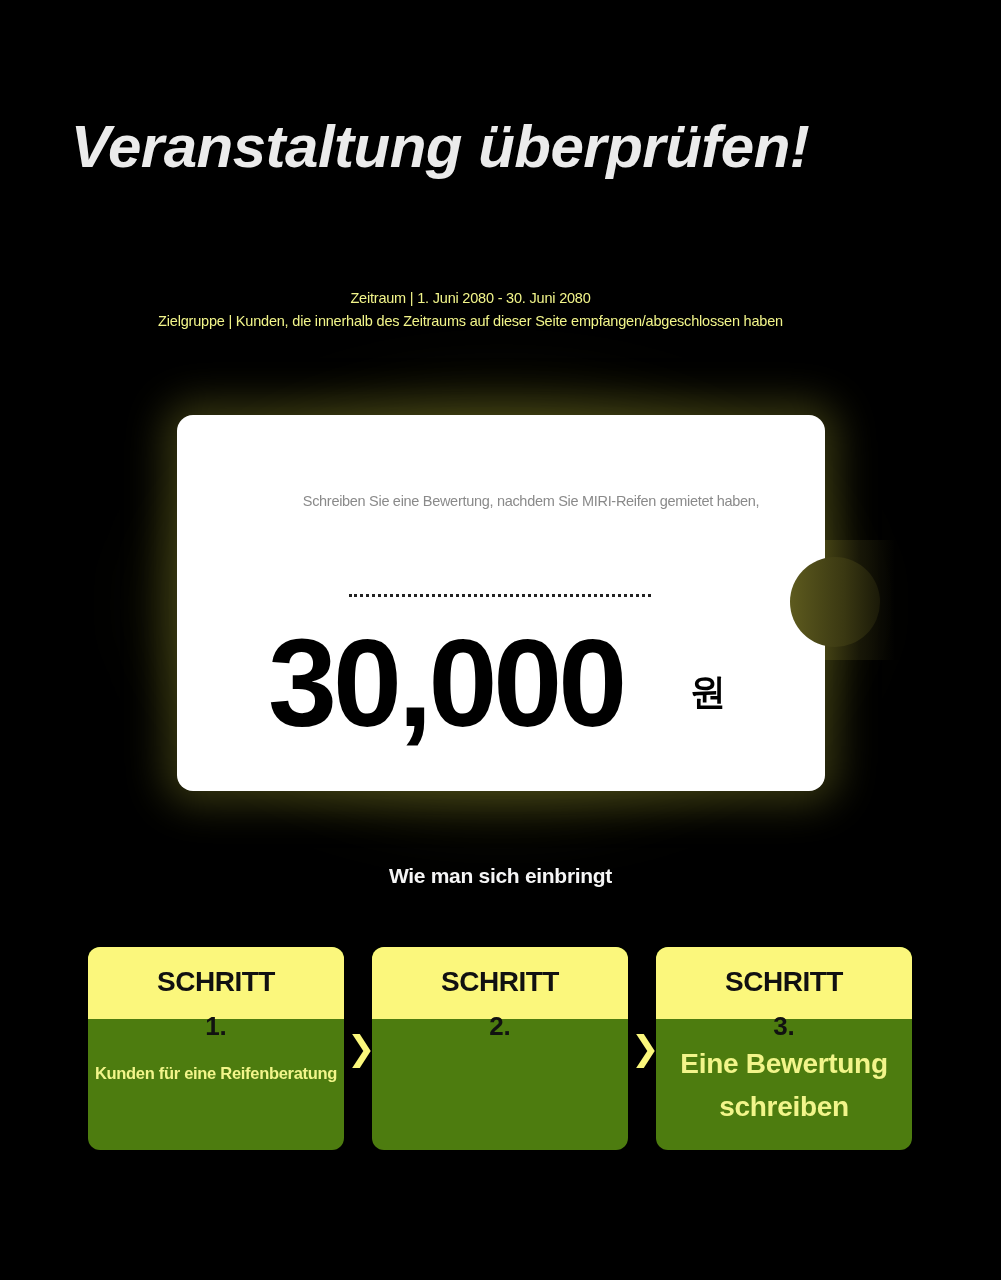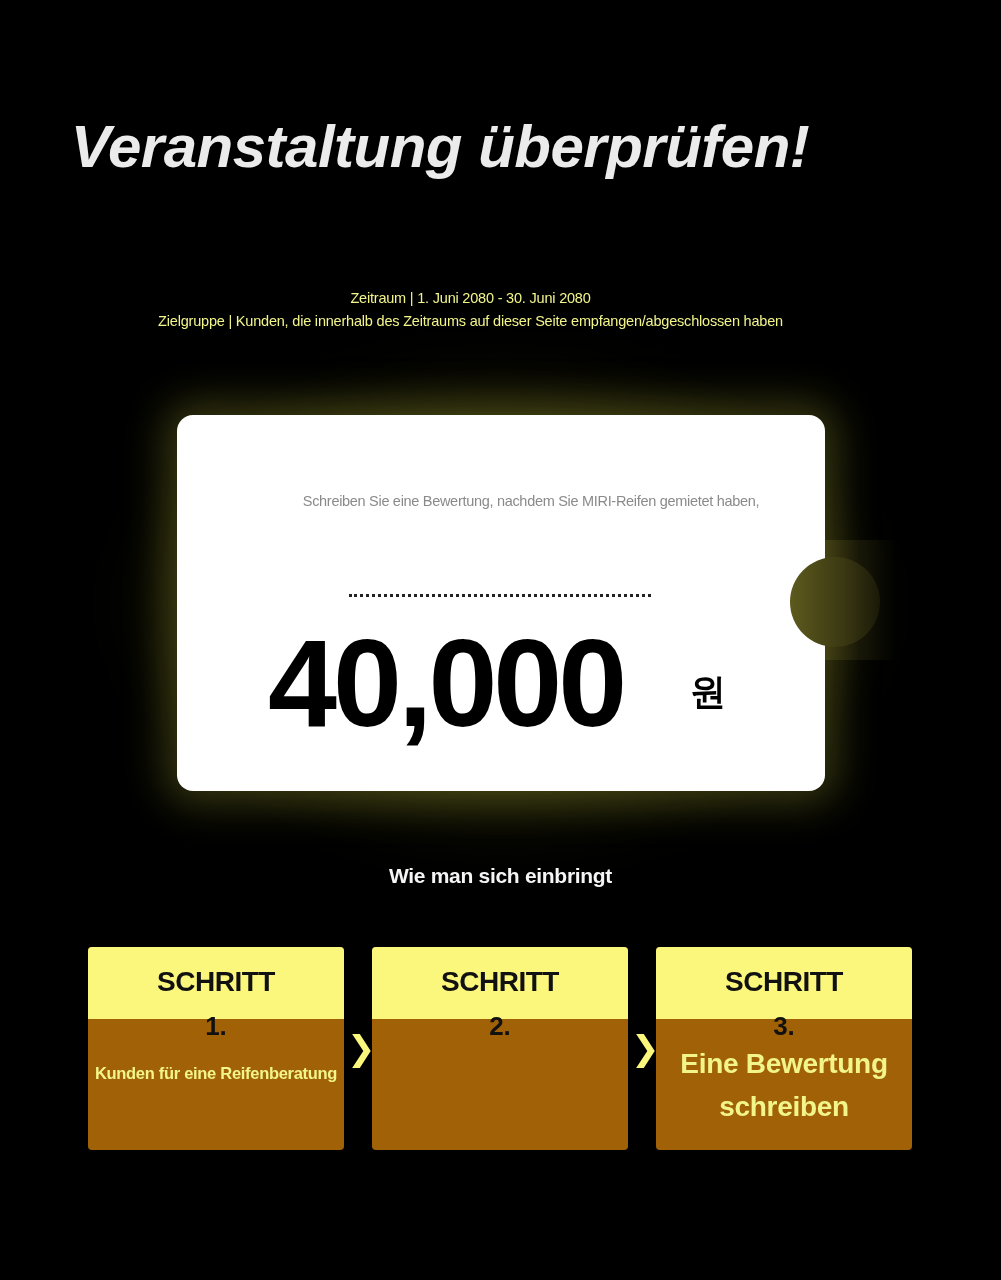--- a/index.html
+++ b/index.html
@@ -61,21 +61,21 @@
       font-size: 36px; font-weight: 900; color: #000;
     }
 
     .how {
       position: absolute; top: 864px; left: 0; width: 1001px; text-align: center;
       color: #f5f5f5; font-size: 21px; font-weight: 700; letter-spacing: -0.3px;
     }
 
     .step {
       position: absolute; top: 947px; width: 256px; height: 203px;
-      border-radius: 4px; overflow: hidden; background: #a16207;
+      border-radius: 12px; overflow: hidden; background: #4d7c0f;
     }
     .step .head {
       height: 72px; background: #fbf77c; text-align: center;
       font-size: 28px; font-weight: 700; color: #111; padding-top: 19px; letter-spacing: -0.5px;
     }
     .step .num {
       position: absolute; top: 64px; left: 0; width: 100%; text-align: center;
       font-size: 26px; font-weight: 700; color: #111;
     }
     .step .desc {
@@ -109,21 +109,21 @@
 <div class="ticket"></div>
 <div class="notch-mask"></div>
 <div class="notch"></div>
 
 <div class="ticket-text">
   <div class="l1">Schreiben Sie eine Bewertung, nachdem Sie MIRI-Reifen gemietet haben,</div>
 </div>
 
 <div class="dots"></div>
 
-<div class="amount">40,000</div>
+<div class="amount">30,000</div>
 <div class="currency">원</div>
 
 <h2 class="how">Wie man sich einbringt</h2>
 
 <div class="step s1">
   <div class="head">SCHRITT</div>
   <div class="num">1.</div>
   <div class="desc">Kunden für eine Reifenberatung</div>
 </div>
 

